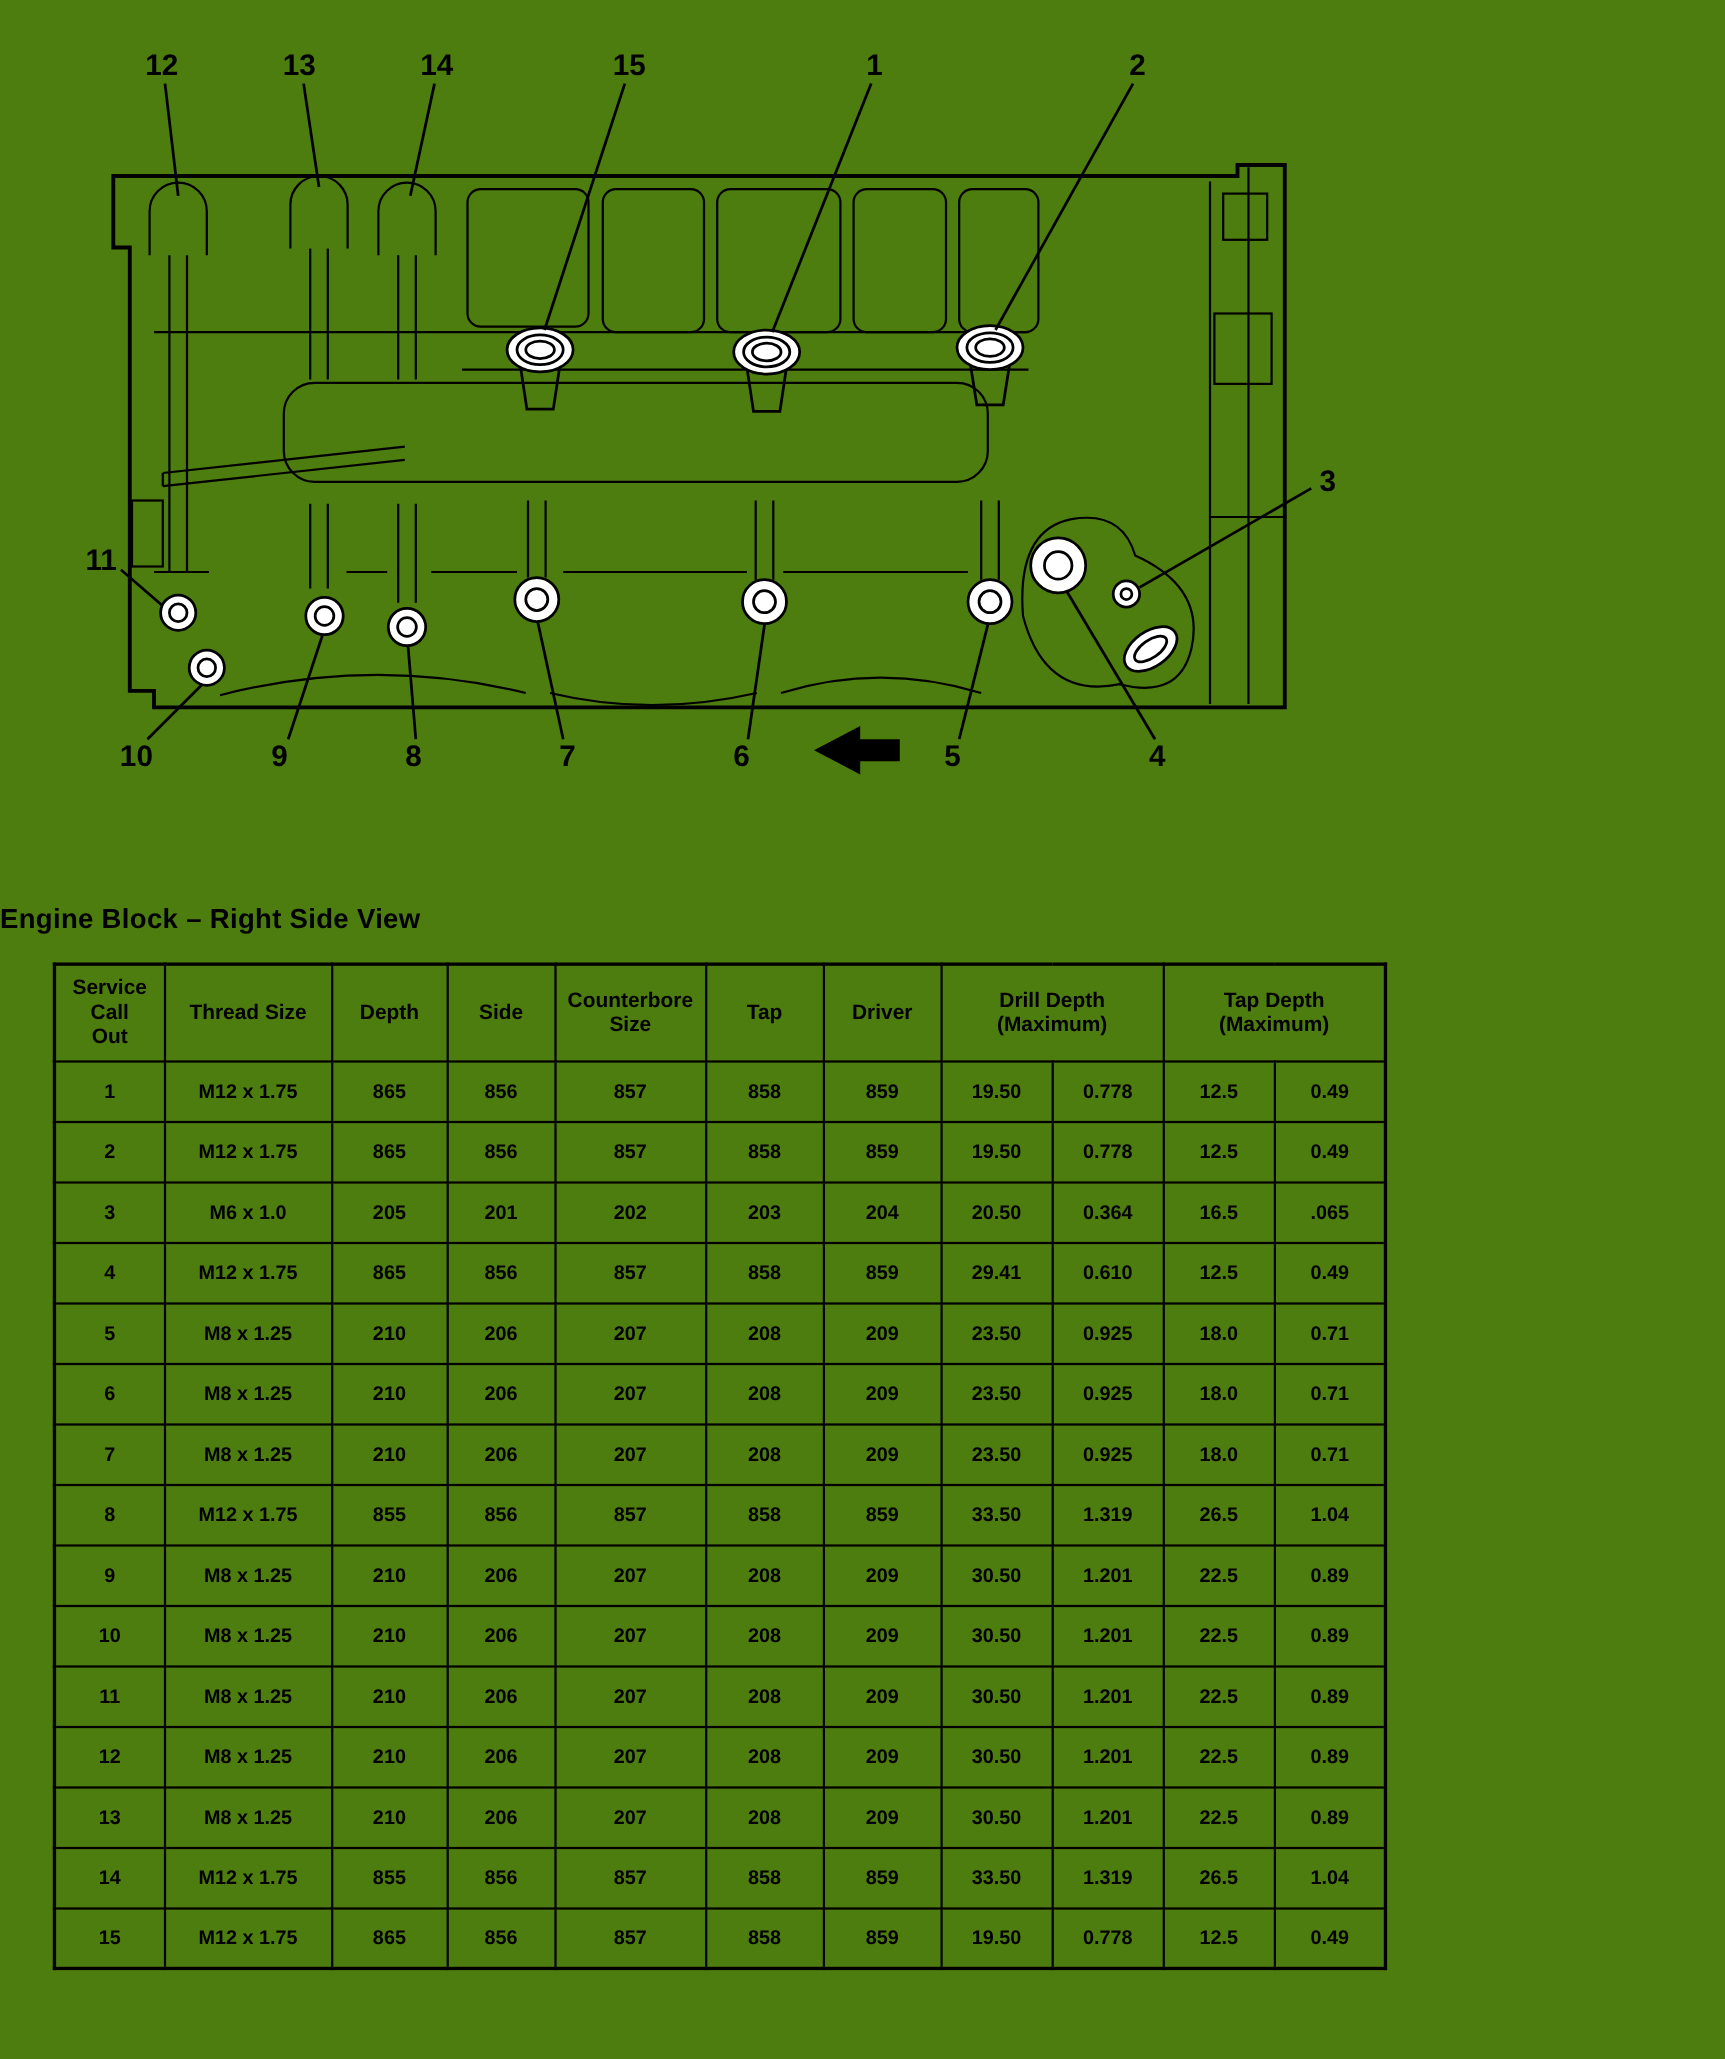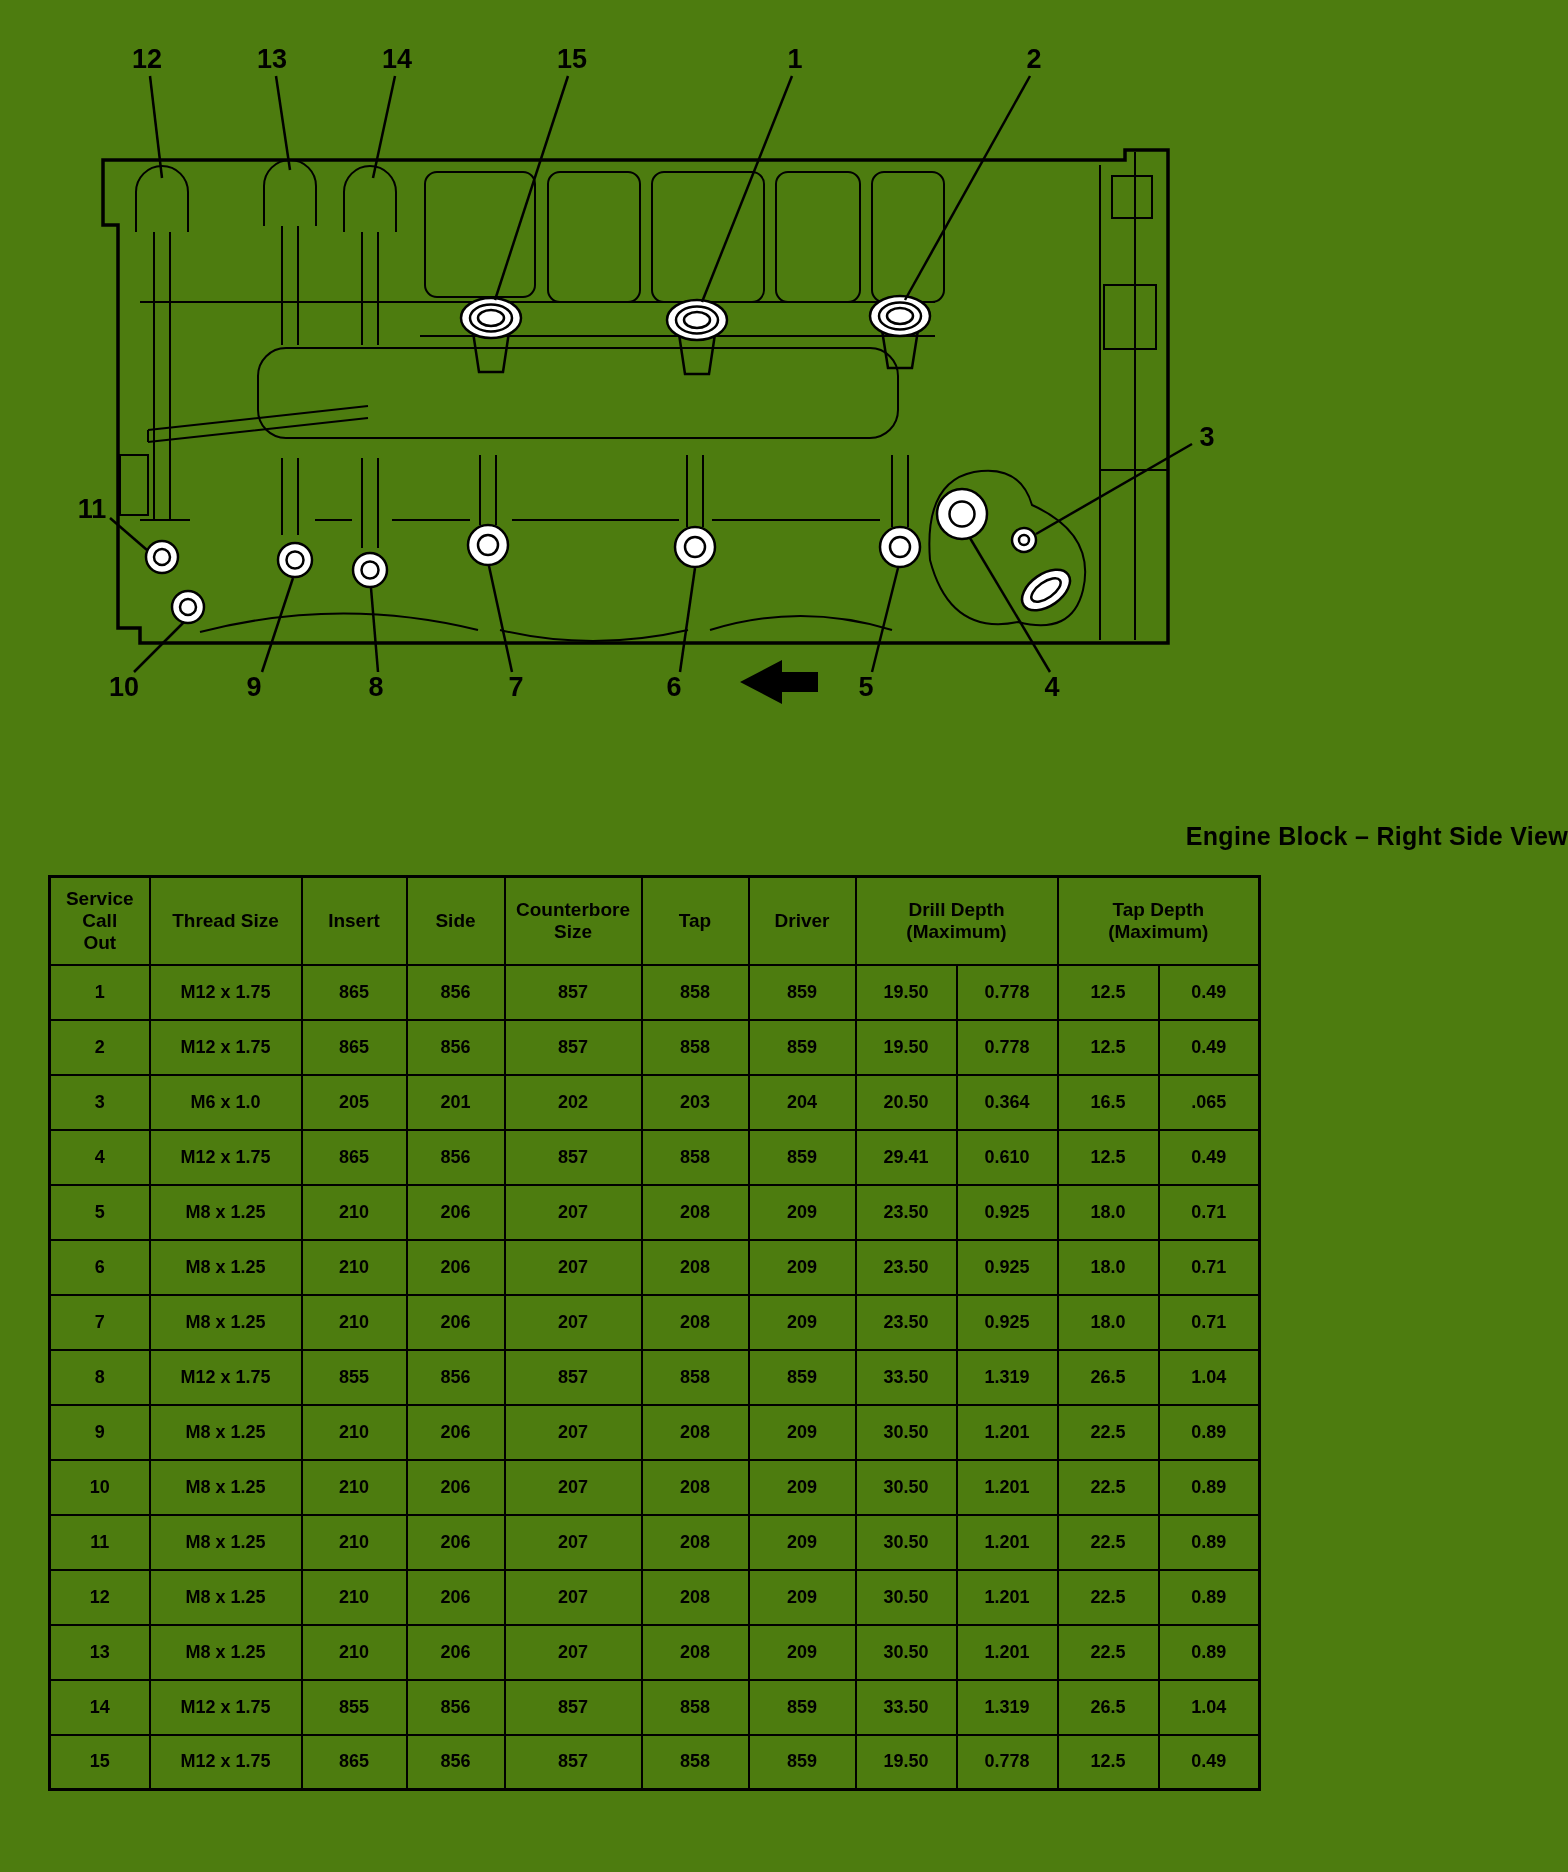--- a/index.html
+++ b/index.html
@@ -6,21 +6,21 @@
   html, body {
     width: 1568px;
     background: #ffffff;
     color: #000;
     font-family: "Liberation Sans", sans-serif;
   }
   body { height: 1872px; overflow: hidden; }
   .page { width: 1568px; height: 1872px; background: #4d7c0f; }
   .figure-wrap { width: 1568px; height: 770px; }
   .figure-title {
-    text-align: right;
+    text-align: left;
     font-size: 25px;
     font-weight: bold;
     margin-top: 52px;
     letter-spacing: 0.3px;
   }
   table.spec {
     border-collapse: collapse;
     table-layout: fixed;
     width: 1210px;
     margin: 24px 0 0 48px;
@@ -192,21 +192,21 @@
         <col style="width:101px">
         <col style="width:101px">
         <col style="width:101px">
     </colgroup>
     <thead>
       <tr class="head-row">
         <th>Service
 Call
 Out</th>
         <th>Thread Size</th>
-        <th>Insert</th>
+        <th>Depth</th>
         <th>Side</th>
         <th>Counterbore
 Size</th>
         <th>Tap</th>
         <th>Driver</th>
         <th colspan="2">Drill Depth
 (Maximum)</th>
         <th colspan="2">Tap Depth
 (Maximum)</th>
       </tr>

